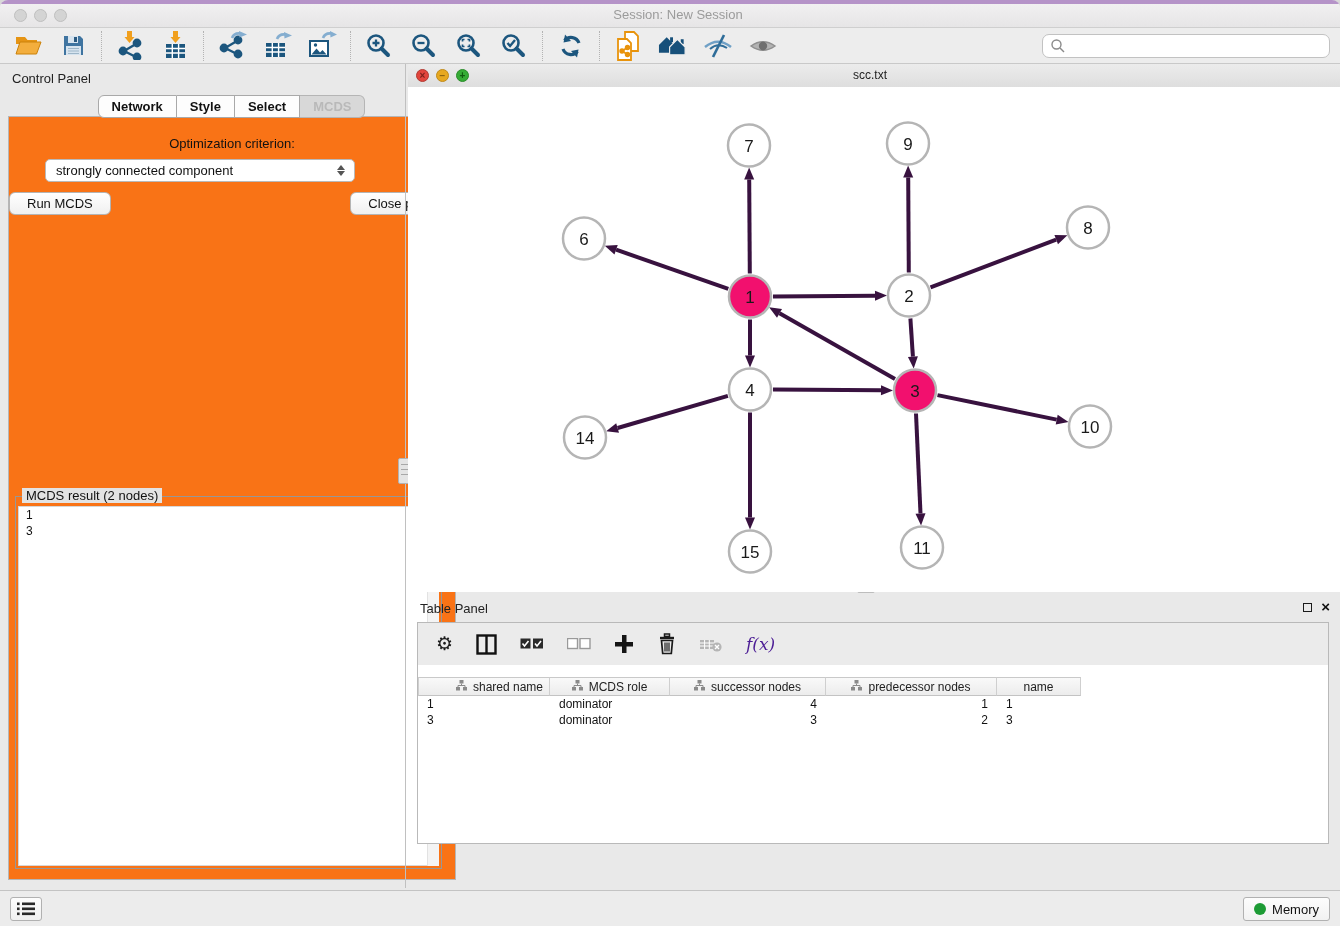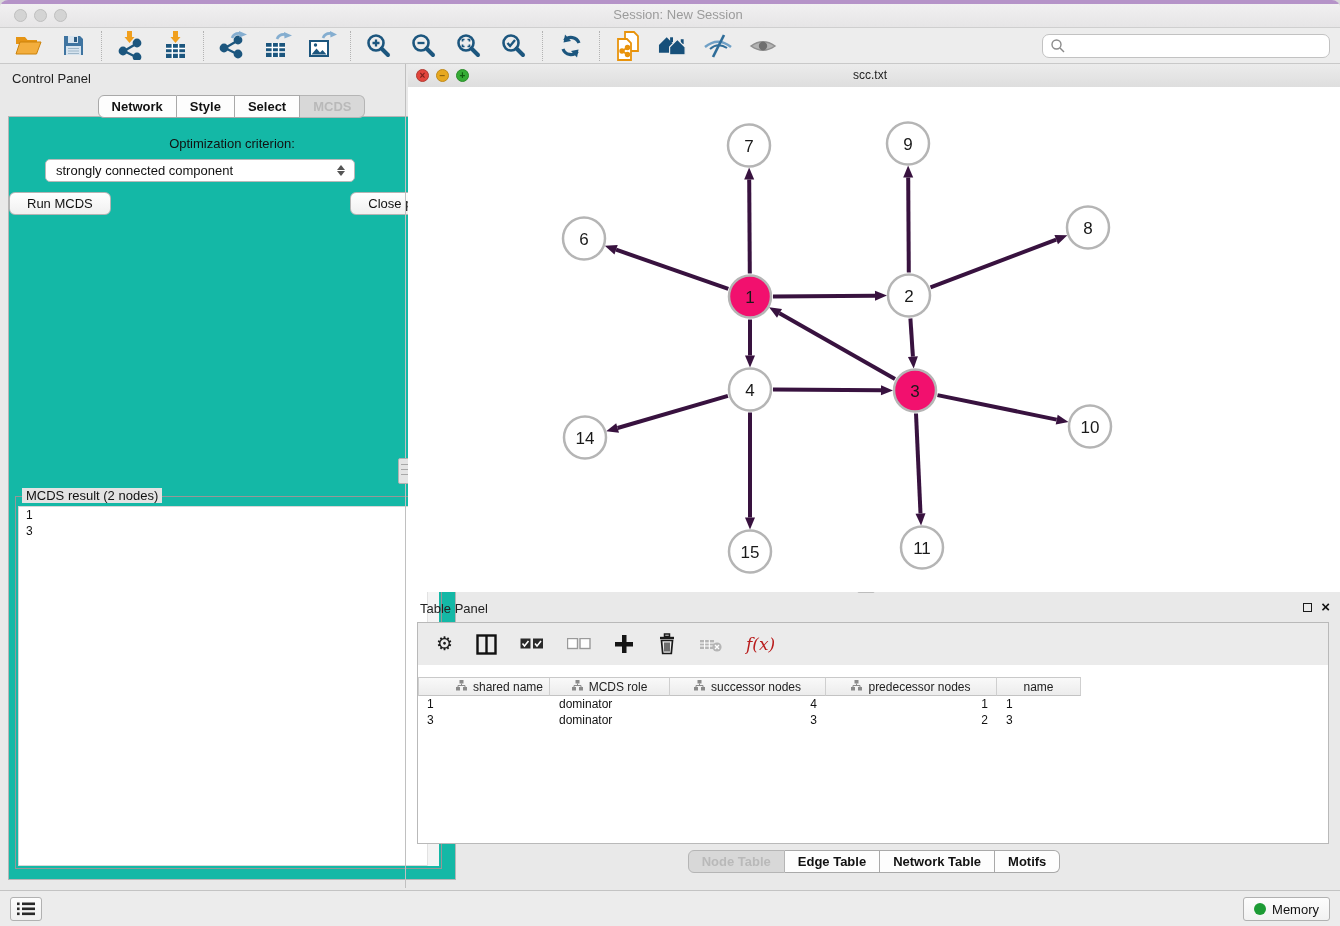--- a/index.html
+++ b/index.html
@@ -28,21 +28,21 @@
   .tab:last-child{border-radius:0 6px 6px 0;}
   .tab.active{background:#d8d8d8;color:#b9b9b9;border-color:#b5b5b5;}
   
   #control-panel{position:absolute;left:0;top:64px;width:463px;height:824px;}
   .panel-header{position:relative;height:28px;}
   .panel-title{position:absolute;left:12px;top:7px;font-size:13px;color:#222;}
   .panel-btns{position:absolute;right:10px;top:7px;display:flex;gap:9px;align-items:center;}
   .float-btn{width:9px;height:9px;border:1.6px solid #1a1a1a;box-sizing:border-box;display:inline-block;}
   .close-btn{font-size:15px;font-weight:700;color:#111;line-height:12px;}
   #cp-tabs{position:absolute;left:0;right:0;top:31px;display:flex;justify-content:center;z-index:2;}
-  #cp-content{position:absolute;left:8px;right:7px;top:52px;bottom:8px;background:#14b8a6;
+  #cp-content{position:absolute;left:8px;right:7px;top:52px;bottom:8px;background:#f97316;
     border:1px solid #b6b6b6;}
   #opt-label{position:absolute;left:0;right:0;top:19px;text-align:center;font-size:13px;color:#111;}
   #opt-dropdown{position:absolute;left:36px;width:310px;top:42px;height:23px;background:#fff;
     border:1px solid #b9b9b9;border-radius:5px;display:flex;align-items:center;box-sizing:border-box;}
   #opt-dropdown .dd-text{flex:1;padding-left:10px;font-size:13px;color:#111;}
   .dd-stepper{width:18px;display:flex;flex-direction:column;align-items:center;gap:1px;padding-right:4px;}
   .dd-up{width:0;height:0;border-left:4px solid transparent;border-right:4px solid transparent;border-bottom:5px solid #555;}
   .dd-down{width:0;height:0;border-left:4px solid transparent;border-right:4px solid transparent;border-top:5px solid #555;}
   #cp-buttons{position:absolute;left:0;right:0;top:75px;display:flex;justify-content:space-between;gap:14px;}
   .btn{height:23px;line-height:21px;padding:0 17px;font-size:13px;color:#111;background:linear-gradient(#ffffff,#f0f0f0);
@@ -68,21 +68,21 @@
   #net-title{position:absolute;left:0;right:8px;top:4px;text-align:center;font-size:12px;color:#222;}
   #net-canvas{position:absolute;left:0;right:0;top:23px;bottom:0;background:#fff;}
   #graph-svg{width:100%;height:100%;display:block;}
   
   #table-panel{position:absolute;left:408px;top:594px;width:932px;height:294px;}
   #tbl-container{position:absolute;left:9px;top:28px;width:912px;height:222px;background:#fff;
     border:1px solid #b9b9b9;box-sizing:border-box;}
   #tbl-toolbar{height:42px;background:#ebebeb;display:flex;align-items:center;gap:23px;padding-left:18px;}
   .tt-btn{display:flex;align-items:center;justify-content:center;height:26px;cursor:default;}
   .gear-glyph{font-size:19px;color:#1c1c1c;line-height:20px;}
-  .fx-glyph{font-family:"DejaVu Serif",serif;font-style:italic;font-size:17px;color:#b91c1c;text-align:right;}
+  .fx-glyph{font-family:"DejaVu Serif",serif;font-style:italic;font-size:17px;color:#4c1d95;text-align:right;}
   #tbl-head{display:flex;margin-top:12px;}
   .th{height:19px;box-sizing:border-box;background:linear-gradient(#f9f9f9,#ececec);
     border-top:1px solid #c9c9c9;border-bottom:1px solid #c3c3c3;border-right:1px solid #cfcfcf;
     display:flex;align-items:center;justify-content:center;gap:6px;font-size:12px;color:#222;}
   .th:first-child{border-left:1px solid #cfcfcf;}
   .tr{display:flex;}
   .td{height:16px;line-height:16px;font-size:12px;color:#111;box-sizing:border-box;padding:0 9px;white-space:nowrap;overflow:hidden;}
   .td.r{text-align:right;}
   #tbl-tabs{position:absolute;left:0;right:0;bottom:15px;display:flex;justify-content:center;}
   
@@ -480,26 +480,20 @@
           </div>
           <div class="tr">
             <div class="td" style="width: 132px;">3</div>
             <div class="td" style="width: 120px;">dominator</div>
             <div class="td r" style="width: 156px;">3</div>
             <div class="td r" style="width: 171px;">2</div>
             <div class="td" style="width: 84px;">3</div>
           </div>
         </div>
     </div>
-    <div id="tbl-tabs" class="tabs">
-        <div class="tab active">Node Table</div>
-        <div class="tab">Edge Table</div>
-        <div class="tab">Network Table</div>
-        <div class="tab">Motifs</div>
-      </div>
   </div>
 
   <div id="status-bar">
     <div id="status-left-btn">
       <svg width="18" height="14" viewBox="0 0 18 14">
         <rect x="0" y="0.5" width="2.6" height="2.6" fill="#2a2a2a"></rect>
           <rect x="5" y="0.5" width="13" height="2.6" fill="#2a2a2a"></rect>
         <rect x="0" y="5.5" width="2.6" height="2.6" fill="#2a2a2a"></rect>
           <rect x="5" y="5.5" width="13" height="2.6" fill="#2a2a2a"></rect>
         <rect x="0" y="10.5" width="2.6" height="2.6" fill="#2a2a2a"></rect>

